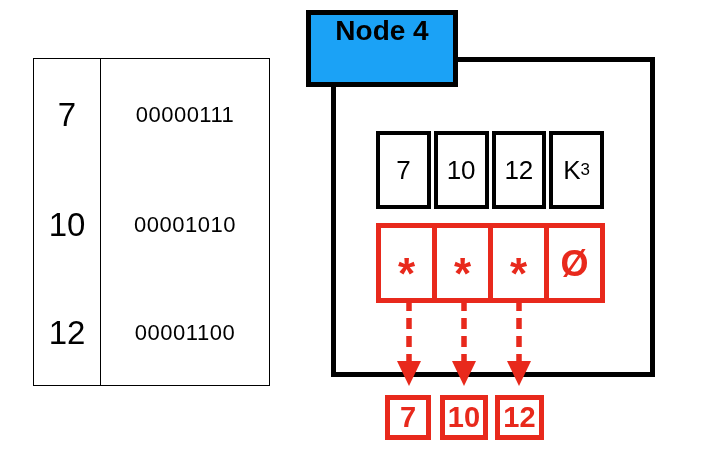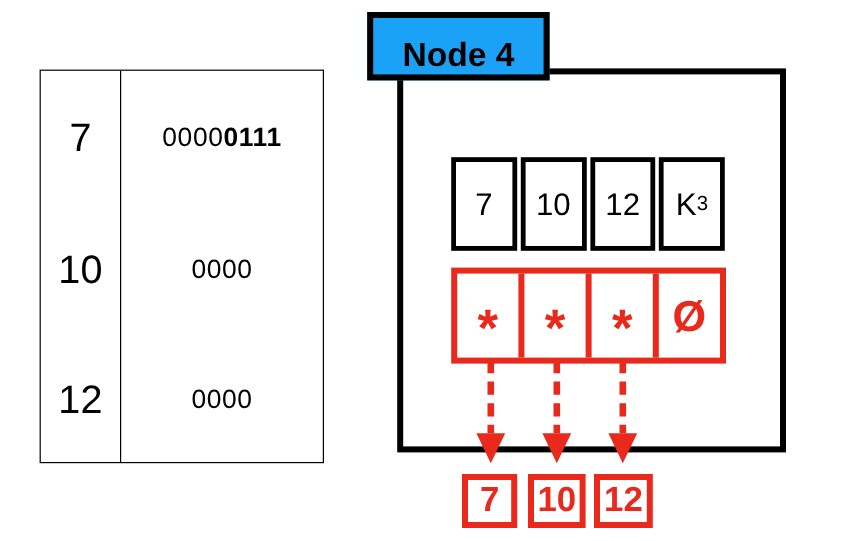--- a/index.html
+++ b/index.html
@@ -23,37 +23,37 @@
     grid-template-columns: 67px 1fr;
     grid-template-rows: 111px 110px 1fr;
     background: #fff;
   }
   .bt-cell {
     display: flex; align-items: center; justify-content: center;
     color: #000;
   }
   .bt-key { font-size: 33px; border-right: 1.5px solid #000; }
   .bt-bin { font-size: 22px; letter-spacing: 0.5px; }
-  .bt-bin .bold { font-weight: bold; }
+  .bt-bin .bold { font-weight: normal; }
 
   
   .bigbox {
     position: absolute;
     left: 331px; top: 57px;
     width: 324px; height: 320px;
     border: 5px solid #000;
     background: transparent;
   }
   .nodelabel {
     position: absolute;
     left: 306px; top: 10px;
-    width: 152px; height: 57px;
+    width: 152px; height: 77px;
     background: #1BA2F6;
     border: 5px solid #000;
-    display: flex; align-items: flex-end; justify-content: center;
+    display: flex; align-items: flex-start; justify-content: center;
     font-size: 28px; font-weight: bold; color: #000;
     z-index: 3;
   }
 
   
   .keysrow {
     position: absolute;
     left: 376px; top: 131px;
     width: 228px; height: 78px;
     display: flex; gap: 3px;
@@ -116,24 +116,26 @@
 
   <div class="bintable">
     <div class="row-a bt-cell bt-key">7</div>
     <div class="row-a bt-cell bt-bin">
         <span>0000</span>
         <span class="bold">0111</span>
       </div>
     <div class="row-b bt-cell bt-key">10</div>
     <div class="row-b bt-cell bt-bin">
         <span>0000</span>
+        <span class="bold">1010</span>
       </div>
     <div class="row-c bt-cell bt-key">12</div>
     <div class="row-c bt-cell bt-bin">
         <span>0000</span>
+        <span class="bold">1100</span>
       </div>
   </div>
 
   <div class="bigbox"></div>
 
   <div class="nodelabel">
     <span>Node 4</span>
   </div>
 
   <div class="keysrow">

